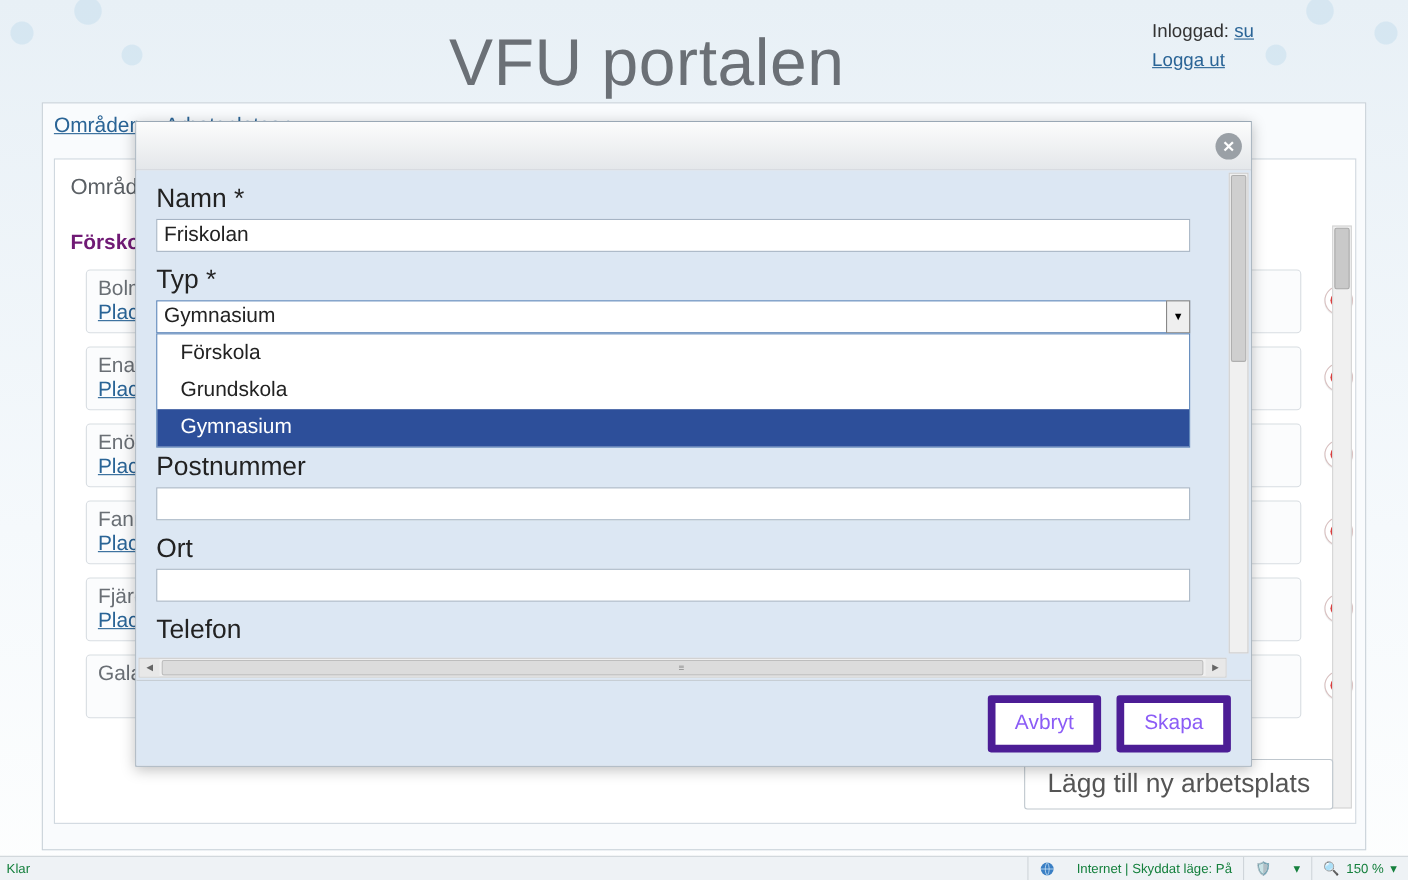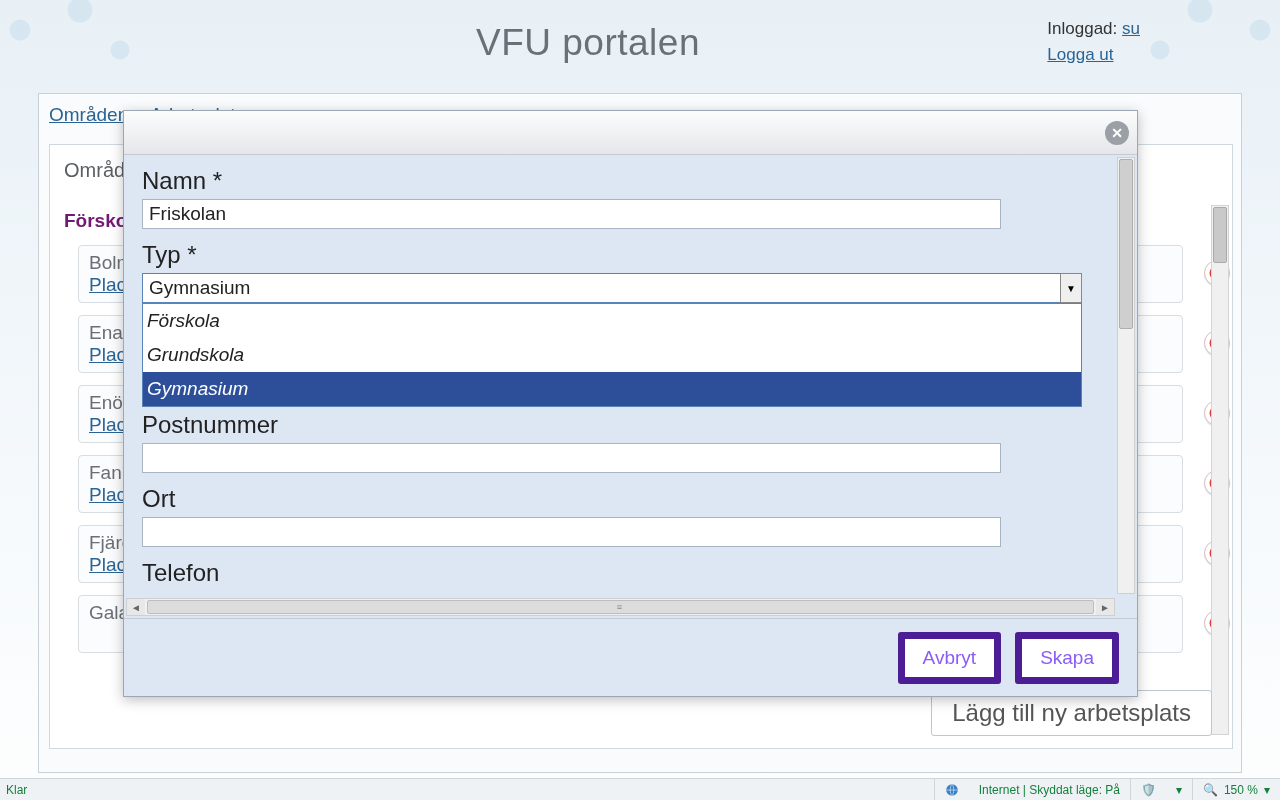--- a/index.html
+++ b/index.html
@@ -17,21 +17,21 @@
       radial-gradient(circle at 20px 30px, #cfe3f0 0 10px, transparent 11px),
       radial-gradient(circle at 80px 10px, #cfe3f0 0 12px, transparent 13px),
       radial-gradient(circle at 120px 50px, #cfe3f0 0 9px, transparent 10px);
     opacity:.7;
   }
   .header-decor-left { left:0; }
   .header-decor-right { right:0; transform: scaleX(-1); }
 
   .page-title {
     position:absolute; left:0; top:22px; width:1176px; text-align:center;
-    font-size:37px; color:#6b7076; font-weight:400; letter-spacing:.5px;
+    font-size:60px; color:#6b7076; font-weight:400; letter-spacing:.5px;
   }
   .login-box {
     position:absolute; right:140px; top:16px; font-size:17px; color:#333; line-height:1.5;
   }
   .login-box a { color:#2a6496; text-decoration:underline; }
 
   .main-panel {
     position:absolute; left:38px; top:93px; width:1204px; height:680px;
     border:1px solid #c9d2d9; background:#f9fbfd;
   }
@@ -97,37 +97,37 @@
   .modal-body {
     position:absolute; left:0; top:44px; right:0; bottom:78px; background:#dce7f3;
     overflow:hidden;
   }
   .modal-body .inner-scroll {
      position:absolute; left:0; top:0; width:990px; bottom:22px; overflow:hidden;
   }
   .form-row { margin:12px 18px 0 18px; }
   .form-label { font-size:24px; font-weight:normal; color:#222; margin-bottom:4px; }
   .text-input {
-    width:859px; height:30px; border:1px solid #a6b4c4; background:#fff;
+    width:940px; height:30px; border:1px solid #a6b4c4; background:#fff;
     padding:2px 6px; font-size:19px; color:#222;
   }
   .select-wrap { position:relative; width:940px; }
   .select-display {
     width:940px; height:30px; border:1px solid #5a84b8; background:#fff;
     padding:2px 6px; font-size:19px; color:#222; display:flex; align-items:center;
   }
   .select-arrow {
     position:absolute; right:0; top:0; width:22px; height:30px; border:1px solid #888; background:#efefef;
     display:flex; align-items:center; justify-content:center; font-size:10px;
   }
   .dropdown-panel {
     position:absolute; left:0; top:30px; width:940px; background:#fff; border:1px solid #5a84b8;
     z-index:20;
   }
-  .dropdown-option { padding:6px 4px; font-size:19px; color:#222;font-style:italic; }
+  .dropdown-option { padding:6px 21px; font-size:19px; color:#222; }
   .dropdown-option.selected { background:#2d4f9a; color:#fff; }
 
   .modal-body .vscroll {
     position:absolute; right:2px; top:2px; bottom:24px; width:18px; background:#f0f0f0; border:1px solid #cfcfcf;
   }
   .modal-body .vscroll .vthumb{
     position:absolute; left:1px; top:1px; width:14px; height:170px; background:#cfcfcf; border:1px solid #afafaf; border-radius:2px;
   }
   .modal-body .hscroll {
     position:absolute; left:2px; right:22px; bottom:2px; height:18px; background:#f0f0f0; border:1px solid #cfcfcf;

